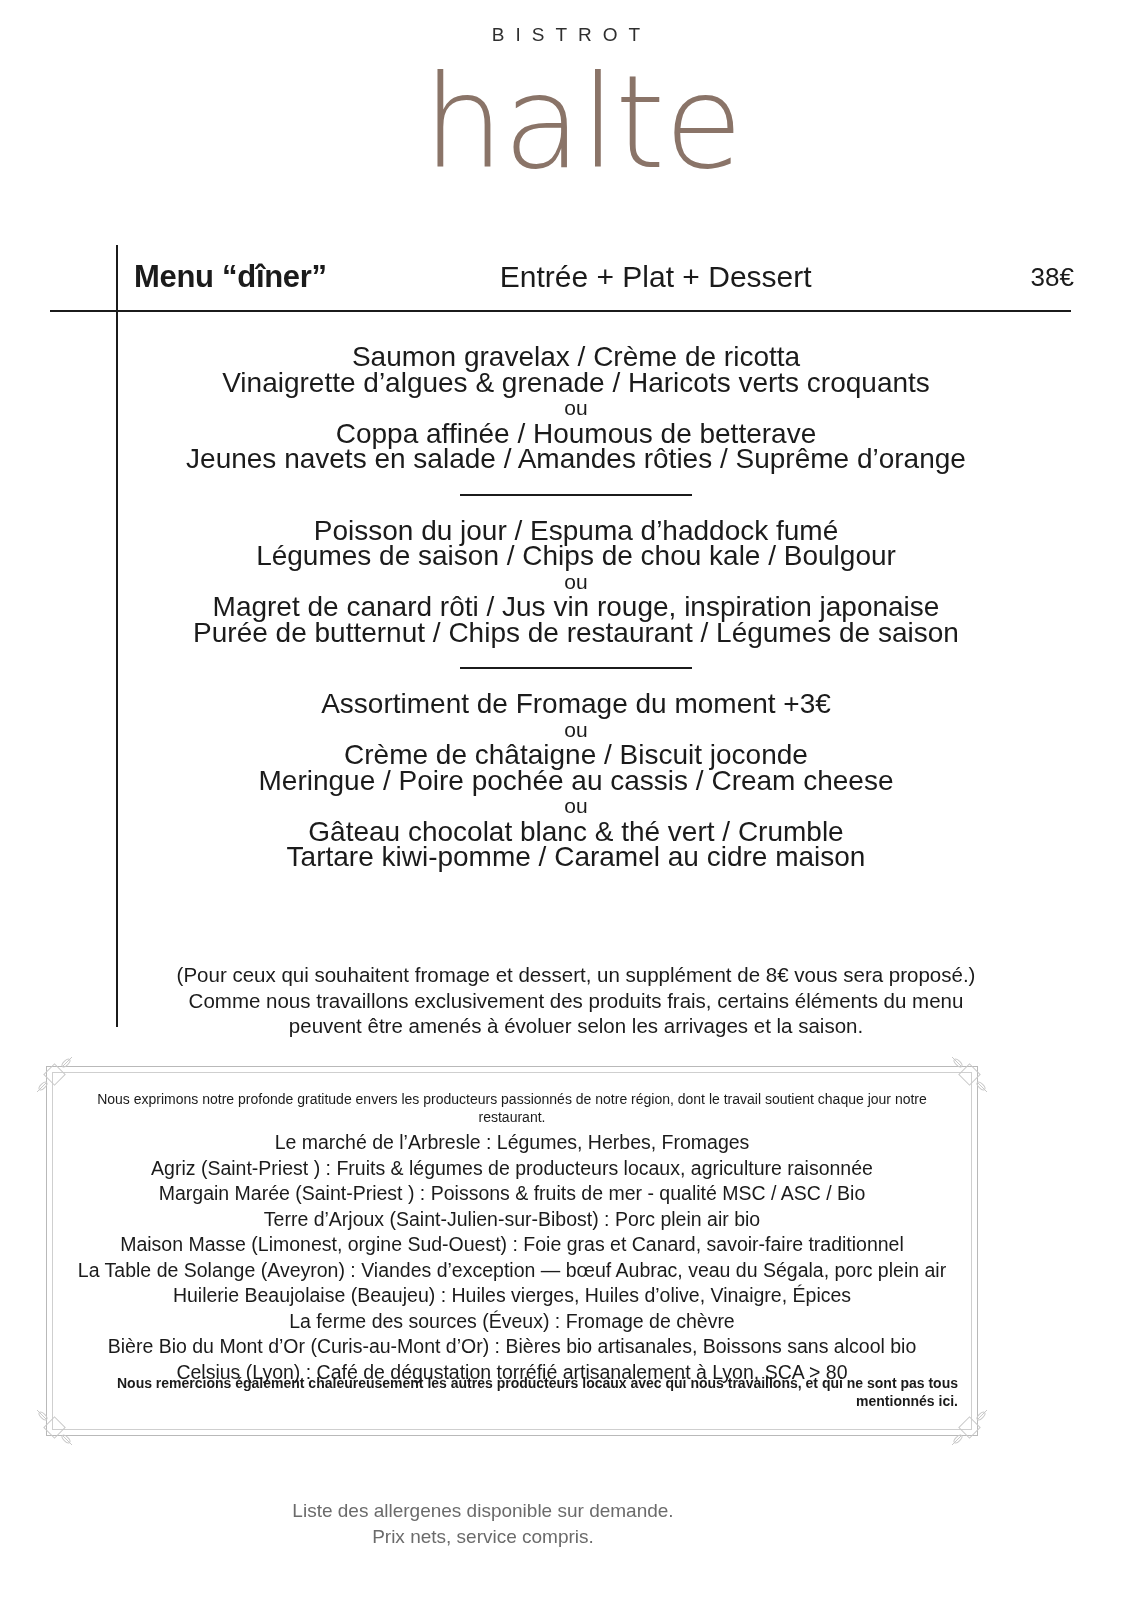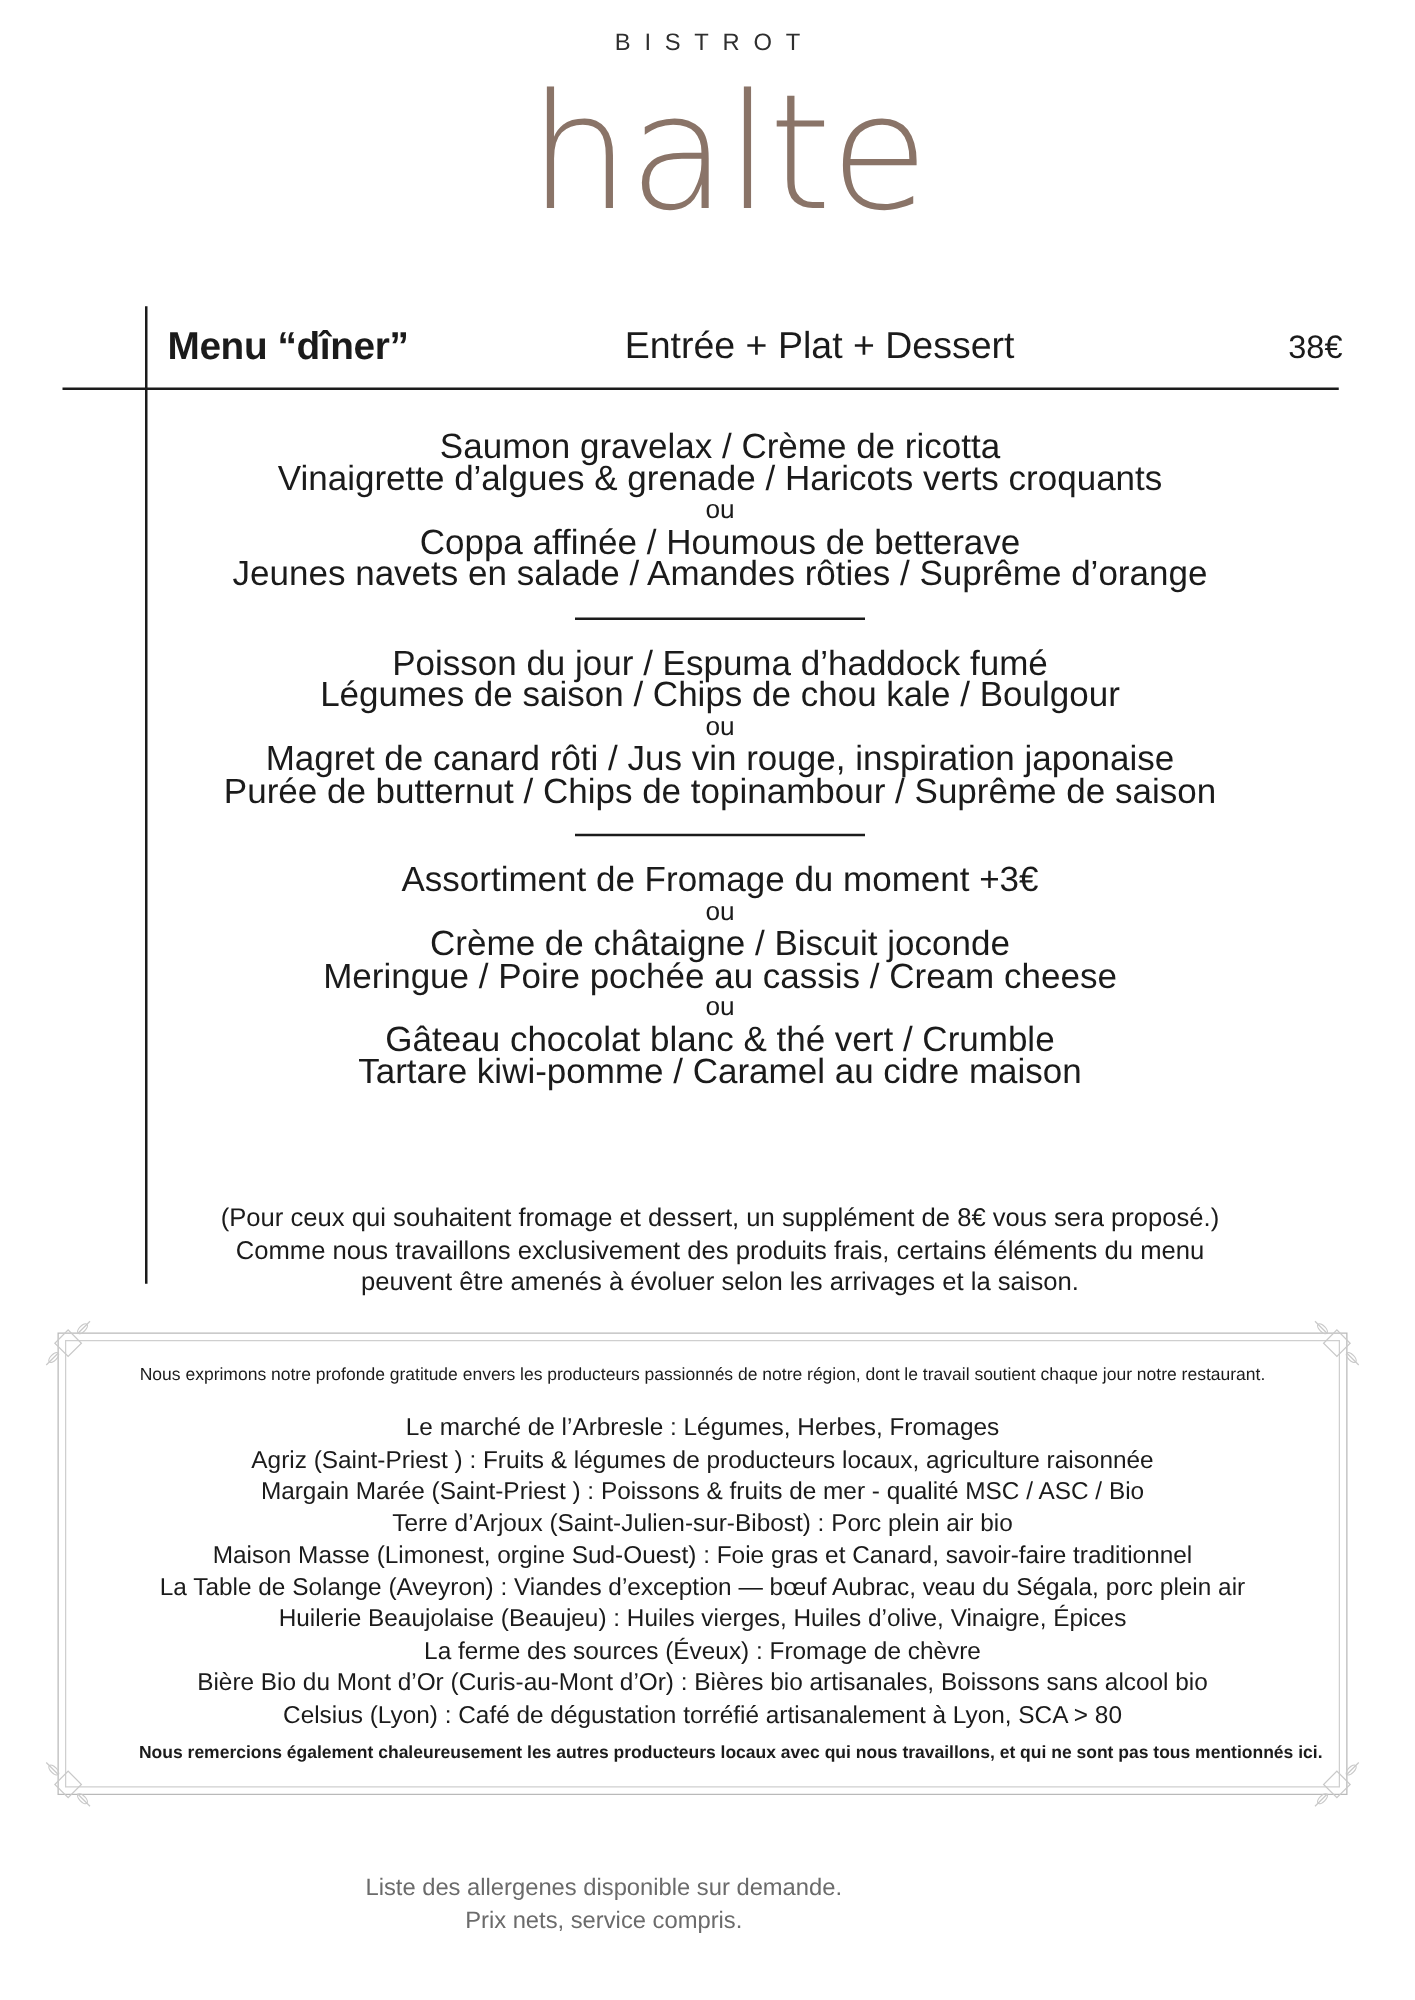--- a/index.html
+++ b/index.html
@@ -131,21 +131,21 @@
     font-size: 20.5px;
     line-height: 25.5px;
     white-space: nowrap;
   }
 
   
   .producers-frame {
     position: absolute;
     left: 46px;
     top: 1066px;
-    width: 1032px;
+    width: 932px;
     height: 370px;
   }
   .frame-outer,
   .frame-inner {
     position: absolute;
     border: 1px solid #b9b9b9;
   }
   .frame-outer {
     left: 0; top: 0; right: 0; bottom: 0;
   }
@@ -241,21 +241,21 @@
     <div class="course-line">Jeunes navets en salade / Amandes rôties / Suprême d’orange</div>
   </div>
 
   <div class="course-sep"></div>
 
   <div>
     <div class="course-line">Poisson du jour / Espuma d’haddock fumé</div>
     <div class="course-line">Légumes de saison / Chips de chou kale / Boulgour</div>
     <div class="course-or">ou</div>
     <div class="course-line">Magret de canard rôti / Jus vin rouge, inspiration japonaise</div>
-    <div class="course-line">Purée de butternut / Chips de topinambour / Suprême de saison</div>
+    <div class="course-line">Purée de butternut / Chips de restaurant / Légumes de saison</div>
   </div>
 
   <div class="course-sep"></div>
 
   <div>
     <div class="course-line">Assortiment de Fromage du moment +3€</div>
     <div class="course-or">ou</div>
     <div class="course-line">Crème de châtaigne / Biscuit joconde</div>
     <div class="course-line">Meringue / Poire pochée au cassis / Cream cheese</div>
     <div class="course-or">ou</div>

